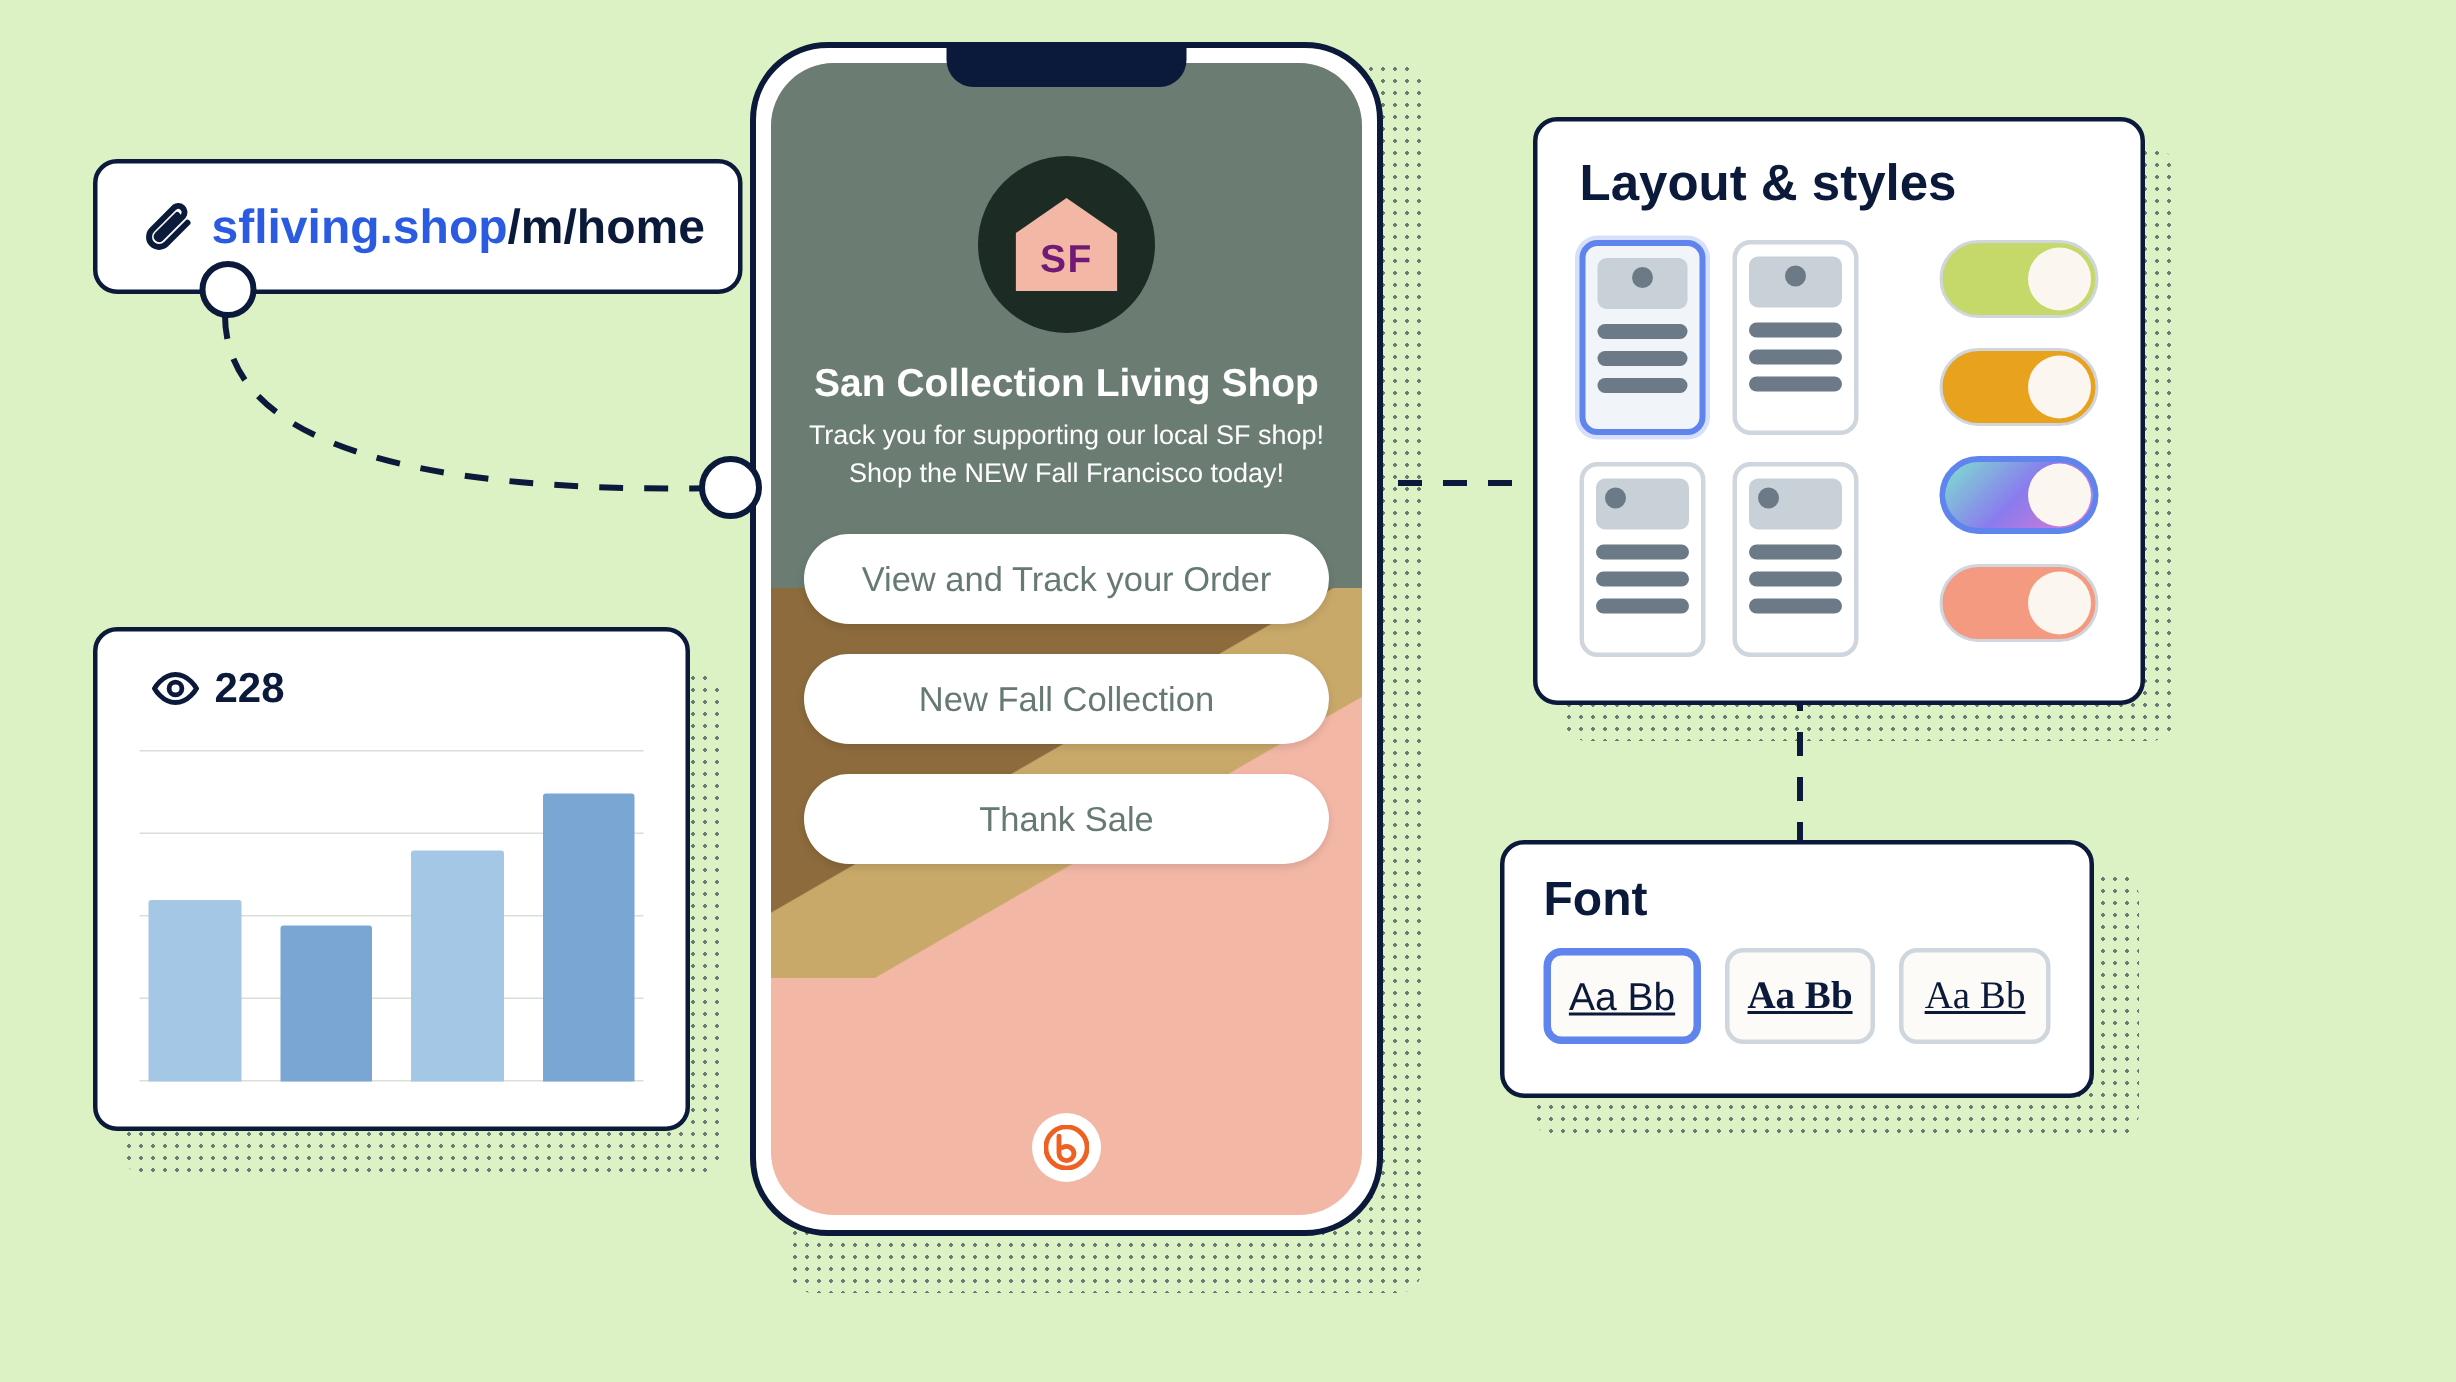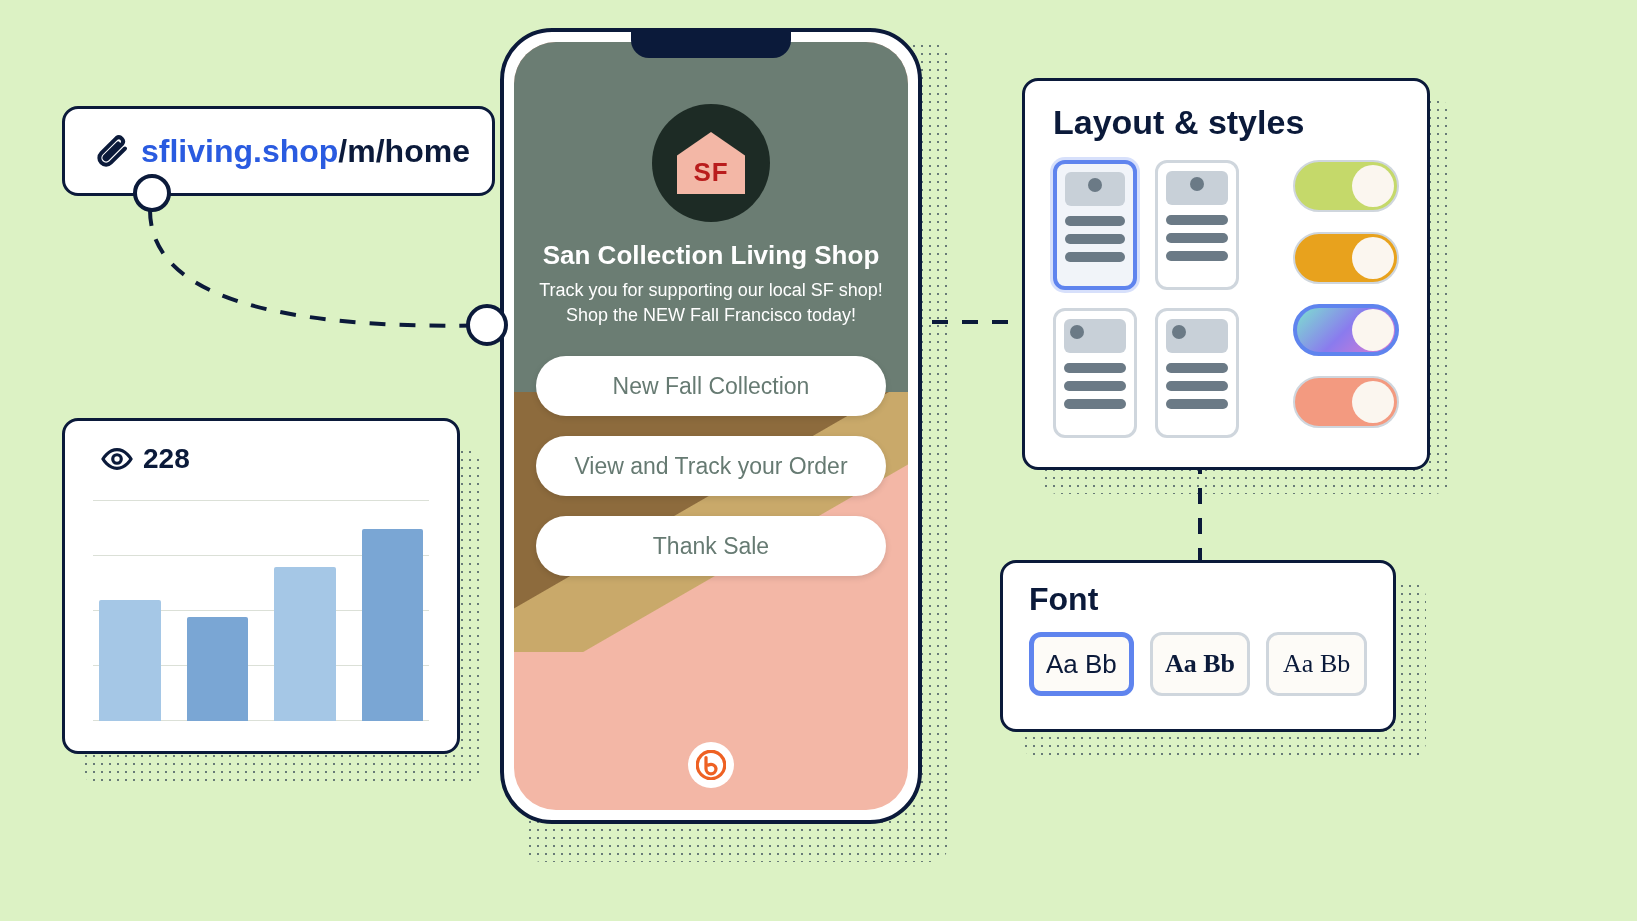--- a/index.html
+++ b/index.html
@@ -115,21 +115,21 @@
     width:118px; height:118px;
     background:#1d2b25;
     border-radius:50%;
     display:flex; align-items:center; justify-content:center;
   }
   #phone .logo .house {
     width:68px; height:62px;
     background: var(--salmon);
     clip-path: polygon(50% 0, 100% 38%, 100% 100%, 0 100%, 0 38%);
     display:flex; align-items:flex-end; justify-content:center;
-    color:#b91c1c;
+    color:#701a75;
     font-weight:800;
     font-size:26px;
     padding-bottom:6px;
     box-sizing:border-box;
     letter-spacing:1px;
   }
   #phone .title {
     position:absolute; top:198px; left:0; right:0;
     color:#fff; text-align:center;
     font-size:26px; font-weight:700;
@@ -246,21 +246,21 @@
 
   
   #font-shadow { left:1022px; top:582px; width:404px; height:176px; }
   #font {
     left:1000px; top:560px;
     width:396px; height:172px;
     padding: 18px 26px;
     z-index:4;
   }
   #font h2 { margin:0 0 14px 0; font-size:32px; font-weight:800; }
-  #font .opts { display:flex; gap:16px; }
+  #font .opts { display:flex; gap:16px;text-decoration:underline; }
   .font-opt {
     flex:1; height:64px;
     border:3px solid #cfd6dd; border-radius:12px;
     display:flex; align-items:center; justify-content:center;
     font-size:26px;
     background:#fdfbf7;
     box-sizing:border-box;
   }
   .font-opt.selected { border:5px solid #5f84ee; }
   .font-opt.bold { font-weight:800; font-family: Georgia, serif; }
@@ -302,22 +302,22 @@
       <div class="house">
         <span>SF</span>
       </div>
     </div>
     <div class="title">San Collection Living Shop</div>
     <div class="subtitle">
       <span>Track you for supporting our local SF shop!</span><br>
       <span>Shop the NEW Fall Francisco today!</span>
     </div>
     <div class="links">
+      <div class="link-btn">View and Track your Order</div>
       <div class="link-btn">New Fall Collection</div>
-      <div class="link-btn">View and Track your Order</div>
       <div class="link-btn">Thank Sale</div>
     </div>
     <div class="bitly">
       <svg width="30" height="30" viewBox="0 0 24 24">
         <circle cx="12" cy="12" r="11" fill="none" stroke="#ee6123" stroke-width="2.6"></circle>
         <path d="M8 6 v9 a4 4 0 0 0 8 0 a4 4 0 0 0 -6 -3" fill="none" stroke="#ee6123" stroke-width="2.6" stroke-linecap="round"></path>
       </svg>
     </div>
   </div>
 </div>

